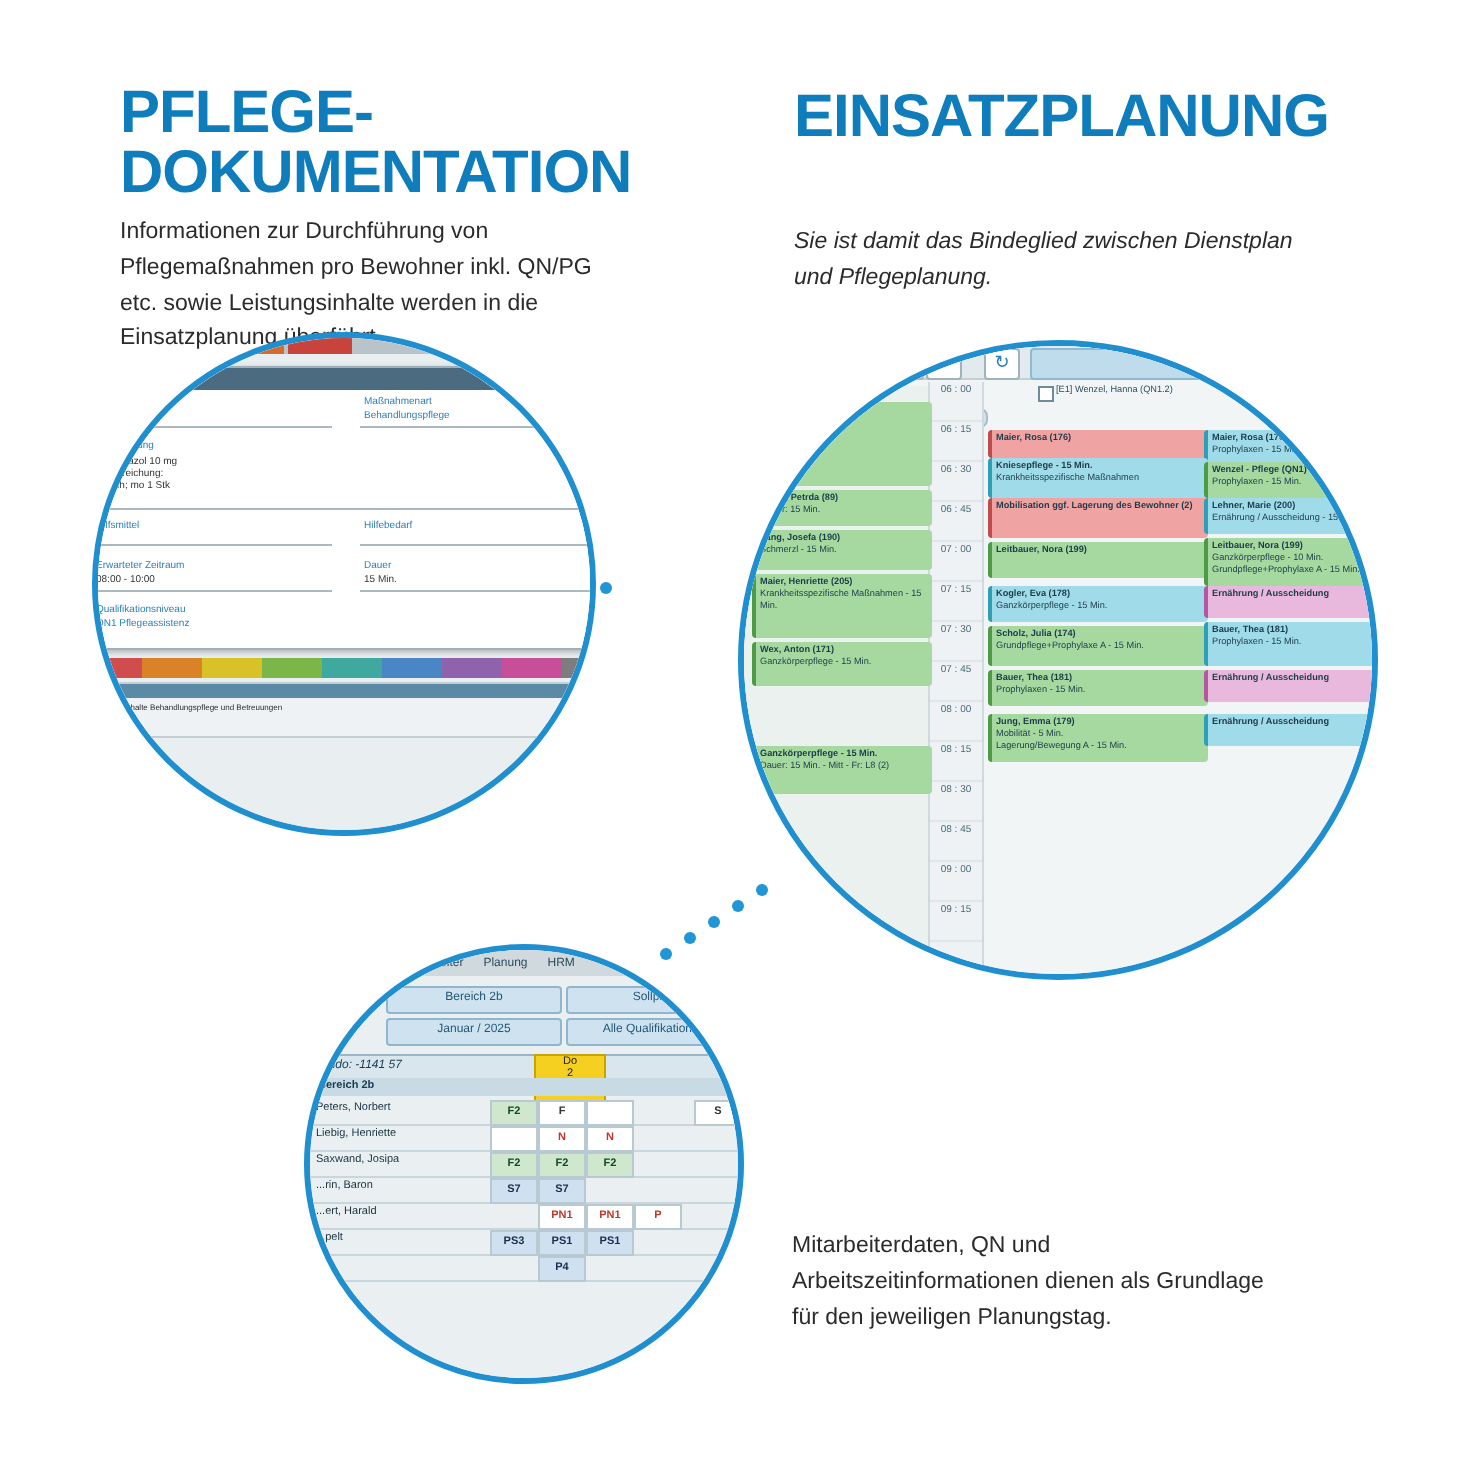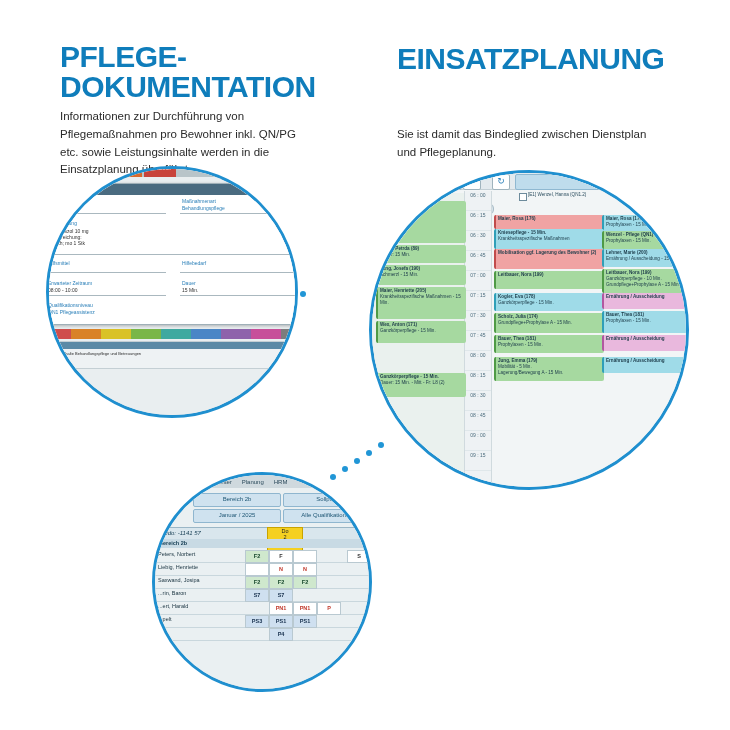--- a/index.html
+++ b/index.html
@@ -69,22 +69,23 @@
 
 <div class="stage">
 
   <div class="headline" style="left:60px;top:42px;width:300px;font-size:30px;">
     <div>PFLEGE-</div>
     <div>DOKUMENTATION</div>
   </div>
   <div class="body-copy" style="left:60px;top:108px;width:240px;">Informationen zur Durchführung von Pflegemaßnahmen pro Bewohner inkl. QN/PG etc. sowie Leistungsinhalte werden in die Einsatzplanung überführt.</div>
 
   <div class="headline" style="left:397px;top:44px;width:320px;font-size:30px;">EINSATZPLANUNG</div>
-  <div class="body-copy" style="left:397px;top:126px;width:260px;">Sie ist damit das Bindeglied zwischen Dienstplan und Pflegeplanung.</div>
-
+  <div class="body-copy" style="left:397px;top:113px;width:260px;font-style:italic;">Sie ist damit das Bindeglied zwischen Dienstplan und Pflegeplanung.</div>
+
+  <div class="body-copy" style="left:396px;top:615px;width:250px;">Mitarbeiterdaten, QN und Arbeitszeitinformationen dienen als Grundlage für den jeweiligen Planungstag.</div>
 
   <div class="dots">
     <div class="dot" style="left:156px;top:291px;"></div>
     <div class="dot" style="left:172px;top:291px;"></div>
     <div class="dot" style="left:188px;top:291px;"></div>
     <div class="dot" style="left:204px;top:291px;"></div>
     <div class="dot" style="left:220px;top:291px;"></div>
     <div class="dot" style="left:236px;top:291px;"></div>
     <div class="dot" style="left:252px;top:291px;"></div>
     <div class="dot" style="left:268px;top:291px;"></div>

